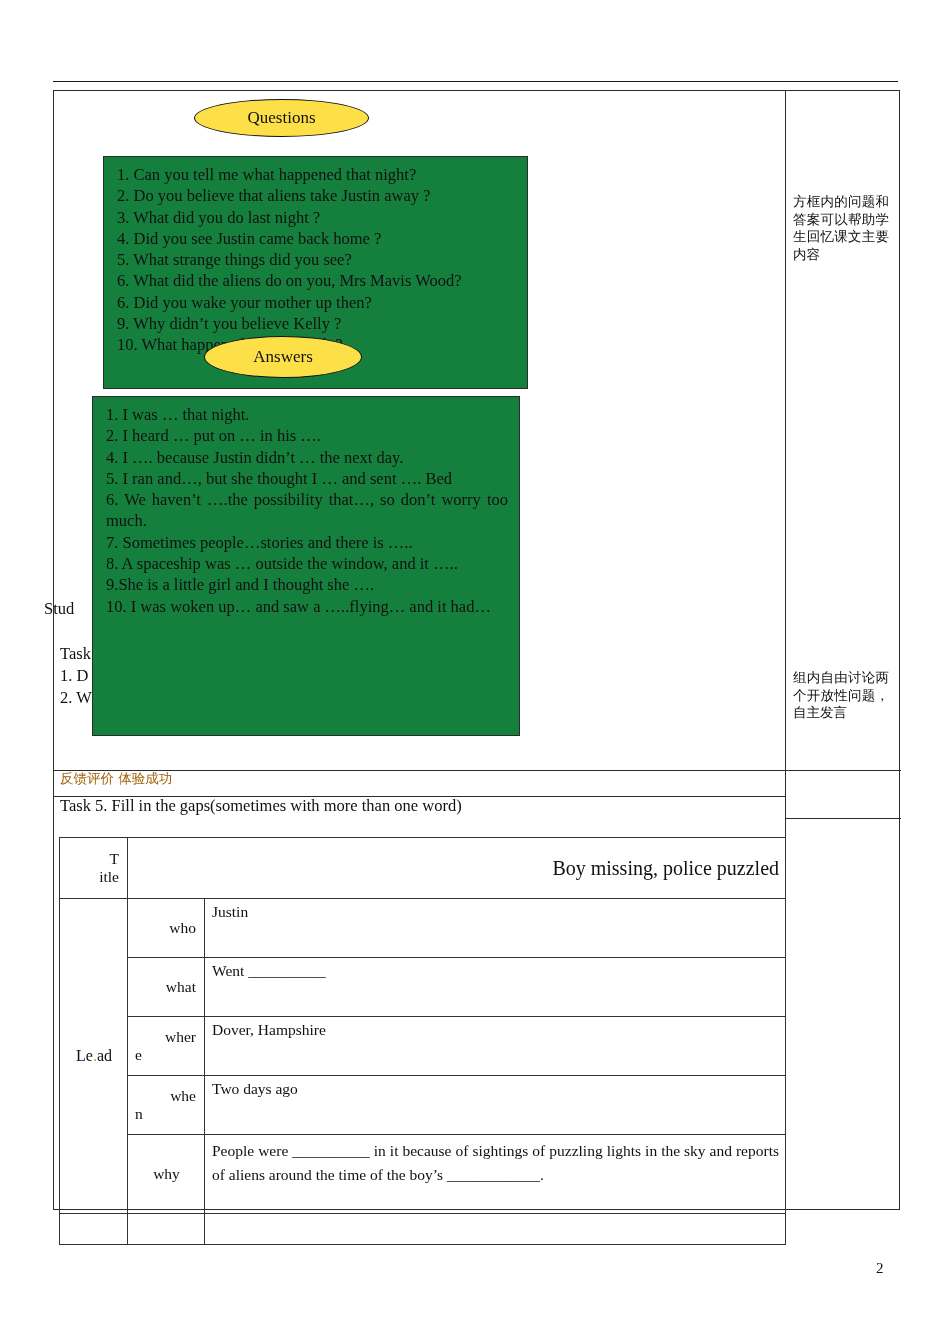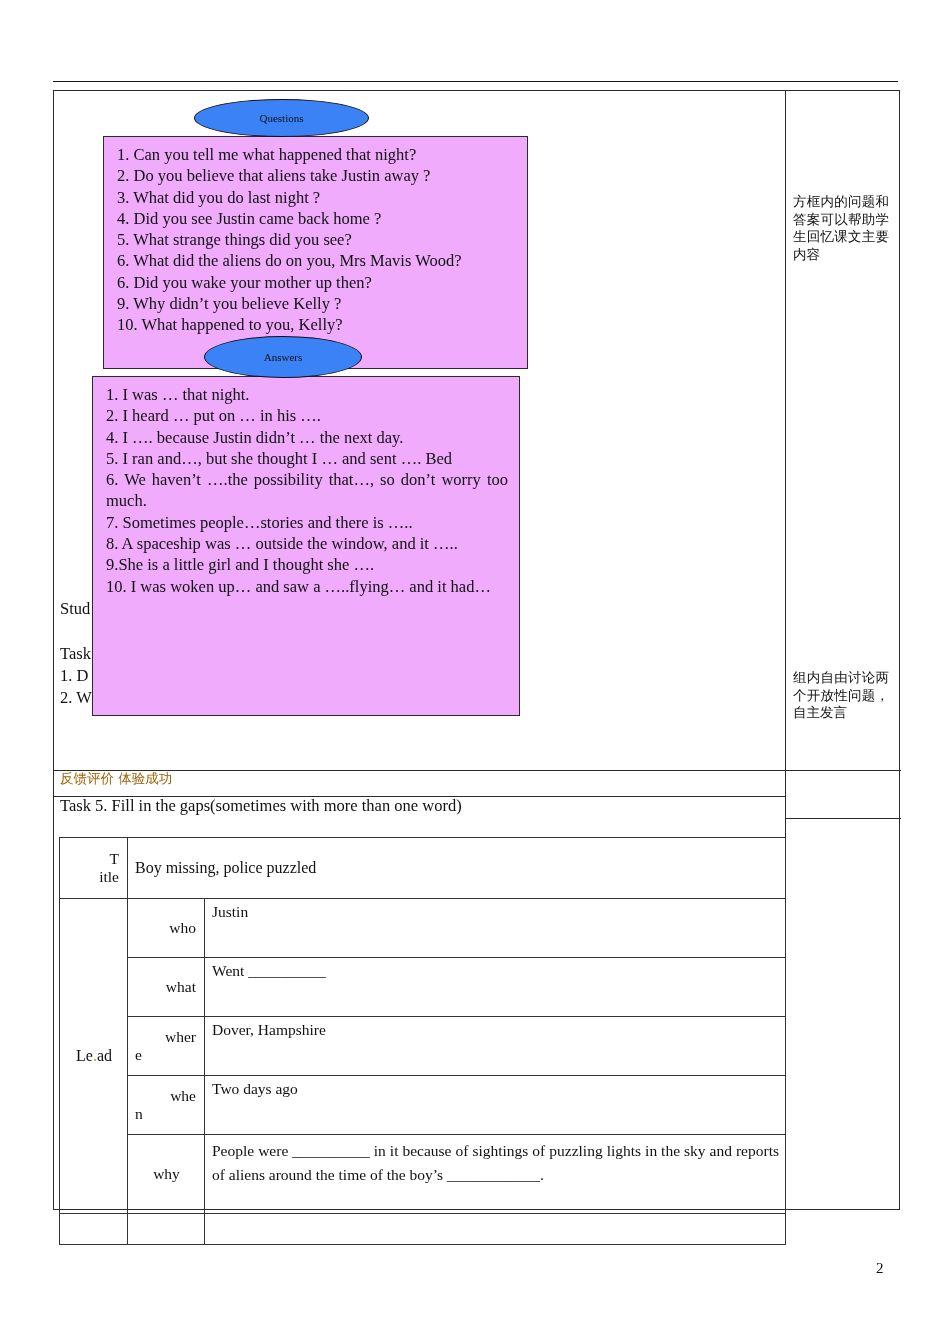--- a/index.html
+++ b/index.html
@@ -90,30 +90,31 @@
   #cn-note-3 { left: 793px; top: 834px; width: 96px; }
 
   
   .bg-text {
     position: absolute;
     font-size: 16.5px;
     line-height: 22px;
     color: #111;
     white-space: pre;
   }
-  #bg-students { left: 60px; top: 598px; }
+  #bg-students { left: 44px; top: 598px; }
   #bg-task { left: 60px; top: 643px; }
 
   
   .boxed {
     position: absolute;
-    background: #f0abfc;
+    background: #15803d;
     border: 1.3px solid #2b2b2b;
     box-sizing: border-box;
     padding: 7px 11px 7px 13px;
+    margin-top: 20px;
   }
   #questions-box {
     left: 103px;
     top: 136px;
     width: 425px;
     height: 233px;
   }
   #answers-box {
     left: 92px;
     top: 376px;
@@ -126,28 +127,28 @@
     color: #111;
   }
   .q-justify, .a-justify {
     text-align: justify;
     text-align-last: left;
   }
 
   
   .ellipse-label {
     position: absolute;
-    background: #3b82f6;
+    background: #fde047;
     border: 1.6px solid #111;
     border-radius: 50%;
     box-sizing: border-box;
     display: flex;
     align-items: center;
     justify-content: center;
-    font-size: 11px;
+    font-size: 17px;
     color: #111;
   }
   #questions-ellipse {
     left: 194px;
     top: 99px;
     width: 175px;
     height: 38px;
   }
   #answers-ellipse {
     left: 204px;
@@ -192,23 +193,23 @@
   td.lbl-right {
     text-align: right;
     vertical-align: middle;
     padding-right: 8px;
   }
   td.lbl-center {
     text-align: center;
     vertical-align: middle;
   }
   td.title-cell {
-    text-align: left;
+    text-align: right;
     vertical-align: middle;
-    font-size: 16px;
+    font-size: 20px;
   }
   td.lead-cell {
     text-align: center;
     vertical-align: middle;
     font-size: 16px;
   }
   .hl-dot {
     color: #b9a227;
   }
   .why-text {

